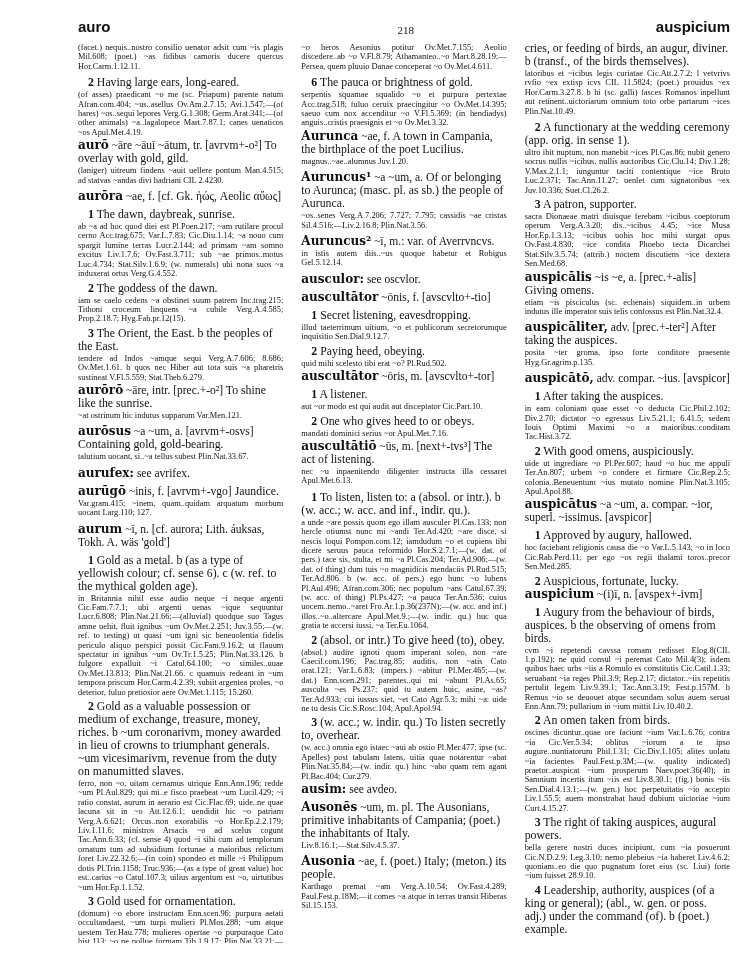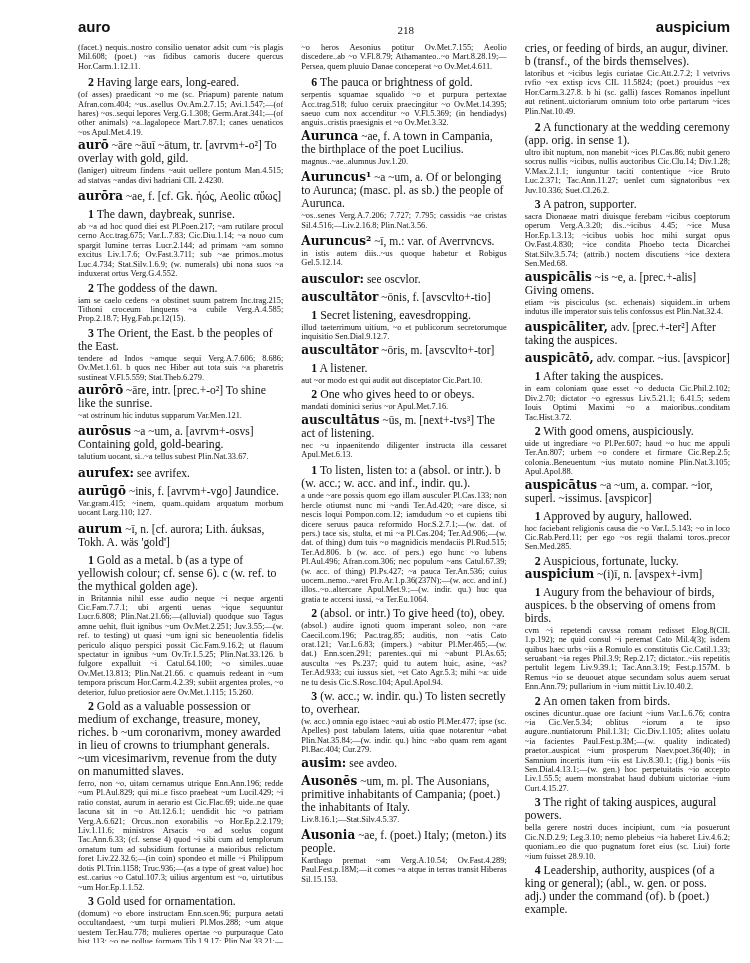--- a/index.html
+++ b/index.html
@@ -110,33 +110,37 @@
         <div class="entry">
           <div class="def"><span class="hw">ausculor:</span> <span class="gram">see oscvlor.</span> </div>
         </div>
         <div class="entry">
           <div class="def"><span class="hw">auscultātor</span> <span class="gram">~ōnis, f. [avscvlto+-tio]</span> </div>
         </div>
         <div class="entry sense">
           <div class="def"><span class="num">1</span> <span>Secret listening, eavesdropping.</span></div>
           <div class="cit">illud taeterrimum uitium, ~o et publicorum secretorumque inquisitio Sen.Dial.9.12.7.</div>
         </div>
+        <div class="entry sense">
+          <div class="def"><span class="num">2</span> <span>Paying heed, obeying.</span></div>
+          <div class="cit">quid mihi scelesto tibi erat ~o? Pl.Rud.502.</div>
+        </div>
         <div class="entry">
           <div class="def"><span class="hw">auscultātor</span> <span class="gram">~ōris, m. [avscvlto+-tor]</span> </div>
         </div>
         <div class="entry sense">
           <div class="def"><span class="num">1</span> <span>A listener.</span></div>
           <div class="cit">aut ~or modo est qui audit aut disceptator Cic.Part.10.</div>
         </div>
         <div class="entry sense">
           <div class="def"><span class="num">2</span> <span>One who gives heed to or obeys.</span></div>
           <div class="cit">mandati dominici serius ~or Apul.Met.7.16.</div>
         </div>
         <div class="entry">
-          <div class="def"><span class="hw">auscultātus</span> <span class="gram">~ūs, m. [next+-tvs³]</span> <span>The act of listening.</span></div>
+          <div class="def"><span class="hw">auscultātiō</span> <span class="gram">~ūs, m. [next+-tvs³]</span> <span>The act of listening.</span></div>
           <div class="cit">nec ~u inpaenitendo diligenter instructa illa cessaret Apul.Met.6.13.</div>
         </div>
         <div class="entry sense">
           <div class="def"><span class="num">1</span> <span>To listen, listen to: a (absol. or intr.). b (w. acc.; w. acc. and inf., indir. qu.).</span></div>
           <div class="cit">a unde ~are possis quom ego illam ausculer Pl.Cas.133; non hercle otiumst nunc mi ~andi Ter.Ad.420; ~are disce, si nescis loqui Pompon.com.12; iamdudum ~o et cupiens tibi dicere seruus pauca reformido Hor.S.2.7.1;—(w. dat. of pers.) tace sis, stulta, et mi ~a Pl.Cas.204; Ter.Ad.906;—(w. dat. of thing) dum tuis ~o magnidicis mendaciis Pl.Rud.515; Ter.Ad.806. b (w. acc. of pers.) ego hunc ~o lubens Pl.Aul.496; Afran.com.306; nec populum ~ans Catul.67.39; (w. acc. of thing) Pl.Ps.427; ~a pauca Ter.An.536; cuius uocem..nemo..~aret Fro.Ar.1.p.36(237N);—(w. acc. and inf.) illos..~o..altercare Apul.Met.9.;—(w. indir. qu.) huc qua gratia te accersi iussi, ~a Ter.Eu.1064.</div>
         </div>
         <div class="entry sense">
           <div class="def"><span class="num">2</span> <span>(absol. or intr.) To give heed (to), obey.</span></div>
           <div class="cit">(absol.) audire ignoti quom imperant soleo, non ~are Caecil.com.196; Pac.trag.85; auditis, non ~atis Cato orat.121; Var.L.6.83; (impers.) ~abitur Pl.Mer.465;—(w. dat.) Enn.scen.291; parentes..qui mi ~abunt Pl.As.65; ausculta ~es Ps.237; quid tu autem huic, asine, ~as? Ter.Ad.933; cui iussus siet, ~et Cato Agr.5.3; mihi ~a: uide ne tu desis Cic.S.Rosc.104; Apul.Apol.94.</div>
         </div>
@@ -168,20 +172,21 @@
         <div class="entry sense">
           <div class="def"><span class="num">3</span> <span>A patron, supporter.</span></div>
           <div class="cit">sacra Dionaeae matri diuisque ferebam ~icibus coeptorum operum Verg.A.3.20; dis..~icibus 4.45; ~ice Musa Hor.Ep.1.3.13; ~icibus uobis hoc mihi surgat opus Ov.Fast.4.830; ~ice condita Phoebo tecta Dicarchei Stat.Silv.3.5.74; (attrib.) noctem discutiens ~ice dextera Sen.Med.68.</div>
         </div>
         <div class="entry">
           <div class="def"><span class="hw">auspicālis</span> <span class="gram">~is ~e, a. [prec.+-alis]</span> <span>Giving omens.</span></div>
           <div class="cit">etiam ~is pisciculus (sc. echenais) siquidem..in urbem indutus ille imperator suis telis confossus est Plin.Nat.32.4.</div>
         </div>
         <div class="entry">
           <div class="def"><span class="hw">auspicāliter,</span> <span class="gram">adv. [prec.+-ter²]</span> <span>After taking the auspices.</span></div>
+          <div class="cit">posita ~ter groma, ipso forte conditore praesente Hyg.Gr.agrim.p.135.</div>
         </div>
         <div class="entry">
           <div class="def"><span class="hw">auspicātō,</span> <span class="gram">adv. compar. ~ius. [avspicor]</span> </div>
         </div>
         <div class="entry sense">
           <div class="def"><span class="num">1</span> <span>After taking the auspices.</span></div>
           <div class="cit">in eam coloniam quae esset ~o deducta Cic.Phil.2.102; Div.2.70; dictator ~o egressus Liv.5.21.1; 6.41.5; sedem Iouis Optimi Maximi ~o a maioribus..conditam Tac.Hist.3.72.</div>
         </div>
         <div class="entry sense">
           <div class="def"><span class="num">2</span> <span>With good omens, auspiciously.</span></div>

